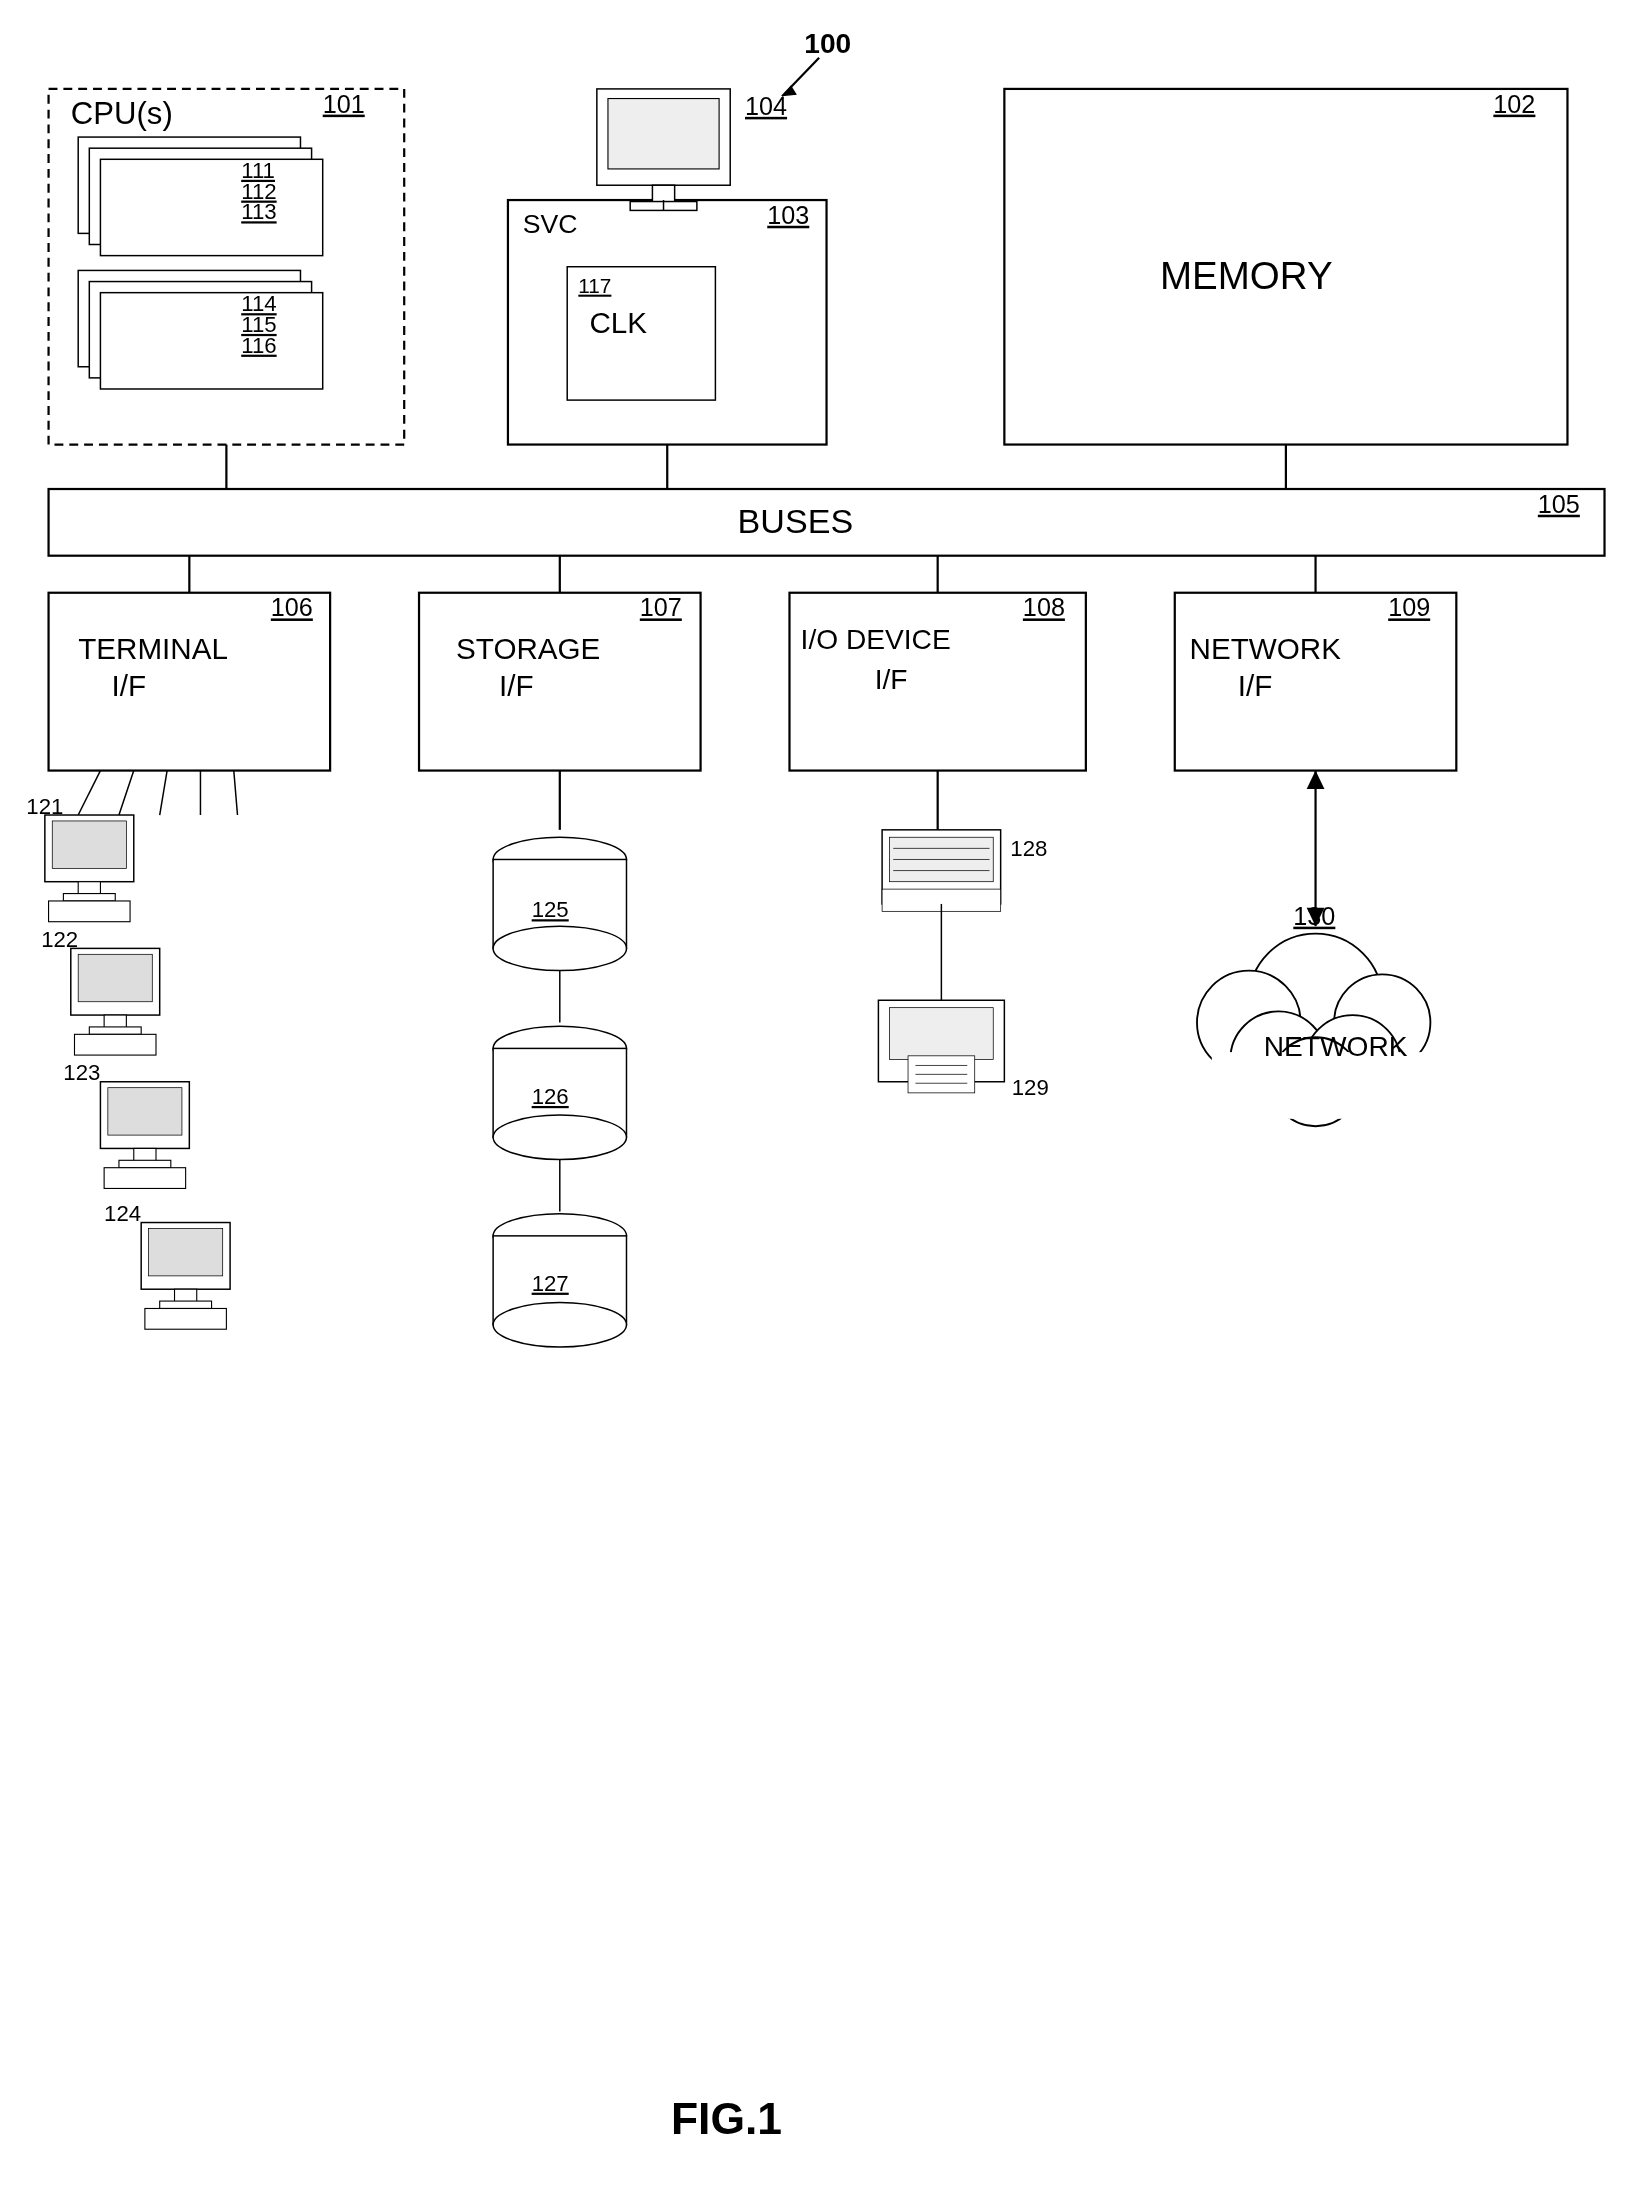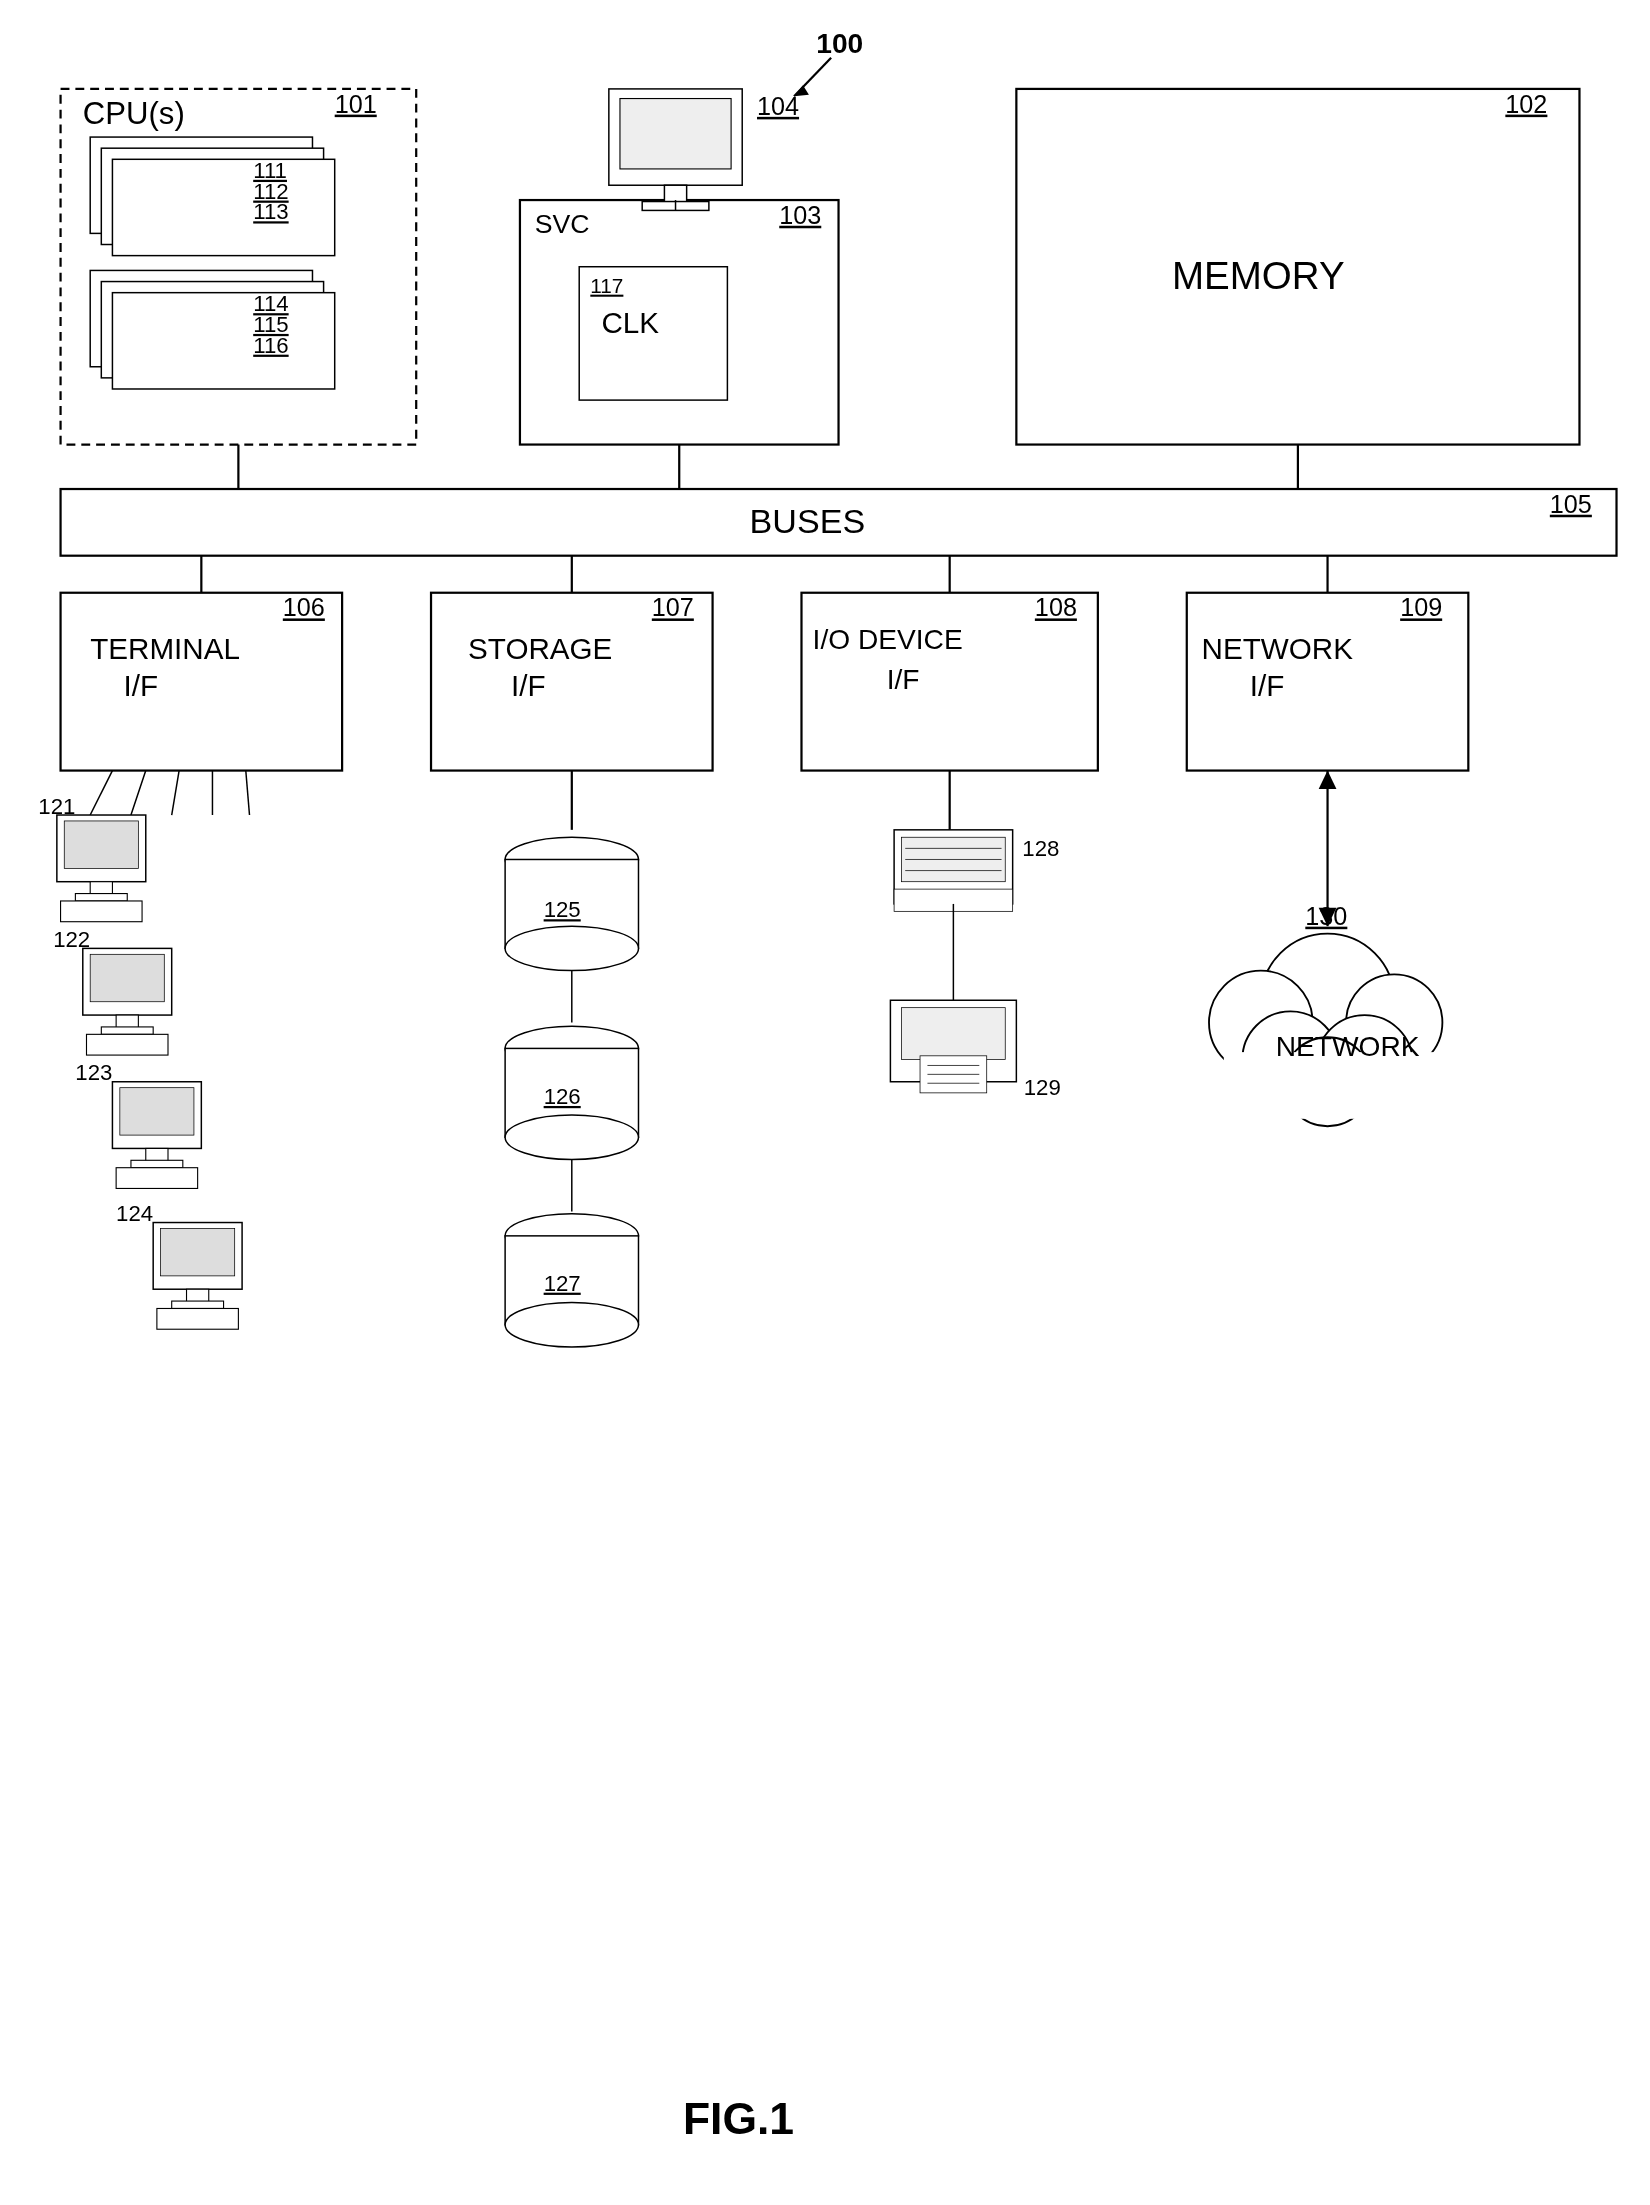--- a/index.html
+++ b/index.html
@@ -6,21 +6,21 @@
     body {
       background: #fff;
       width: 1651px;
       height: 2205px;
       position: relative;
       font-family: Arial, sans-serif;
       overflow: hidden;
     }
     .diagram-container {
       position: absolute;
-      top: 0; left: 16px;
+      top: 0; left: 4px;
       width: 1436px;
       height: 2205px;
     }
     svg {
       position: absolute;
       top: 0; left: 0;
       width: 1651px;
       height: 2205px;
     }
   </style>

